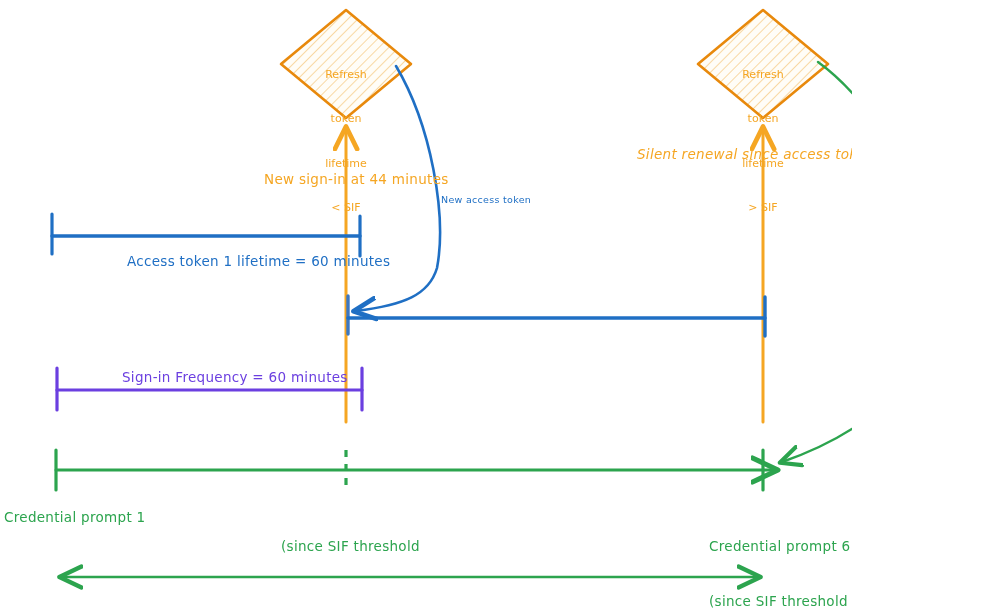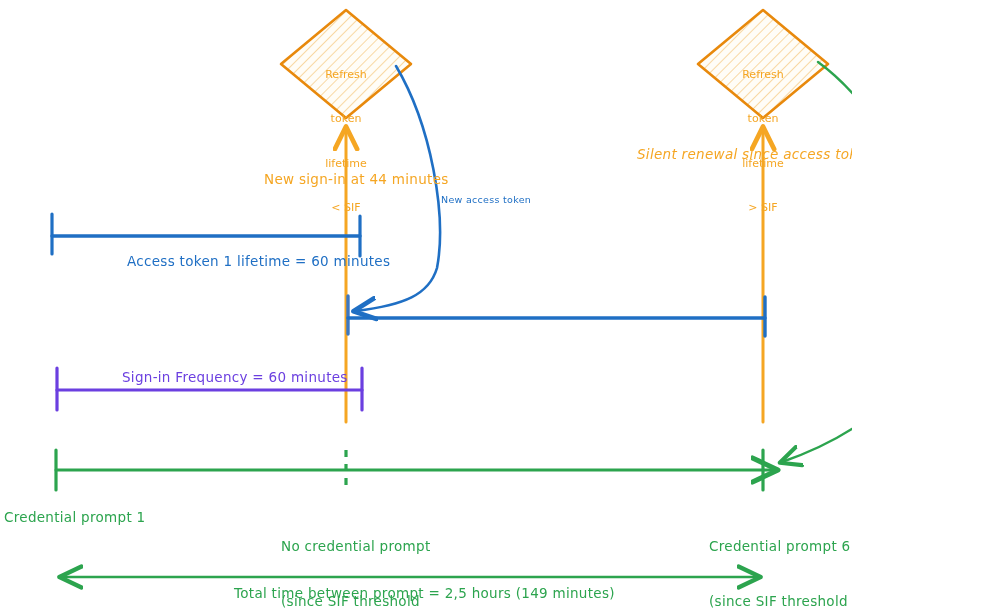--- a/index.html
+++ b/index.html
@@ -153,26 +153,24 @@
   <div class="lbl lbl-blue sz-xs" style="left:394px; top:194px;">New access token</div>
 
 
   <div class="lbl lbl-purple sz-md" style="left:122px; top:368px;text-align:center;">Sign-in Frequency = 60 minutes</div>
 
   <div class="lbl lbl-green sz-xs" style="left:887px; top:250px;">New interactive sign-in</div>
 
   <div class="lbl lbl-green sz-md" style="left:4px; top:508px;">Credential prompt 1</div>
 
   <div class="lbl lbl-green sz-md" style="left:281px; top:501px;">
-    <div>No credential prompt</div>
     <div>(since SIF threshold</div>
     
   </div>
 
   <div class="lbl lbl-green sz-md" style="left:709px; top:501px;">
     <div>Credential prompt 6</div>
     <div>(since SIF threshold</div>
     
   </div>
 
-  <div class="lbl lbl-green sz-md" style="left:234px; top:584px;">Total time between prompt = 2,5 hours (149 minutes)</div>
 
 </div>
 
 </body></html>

